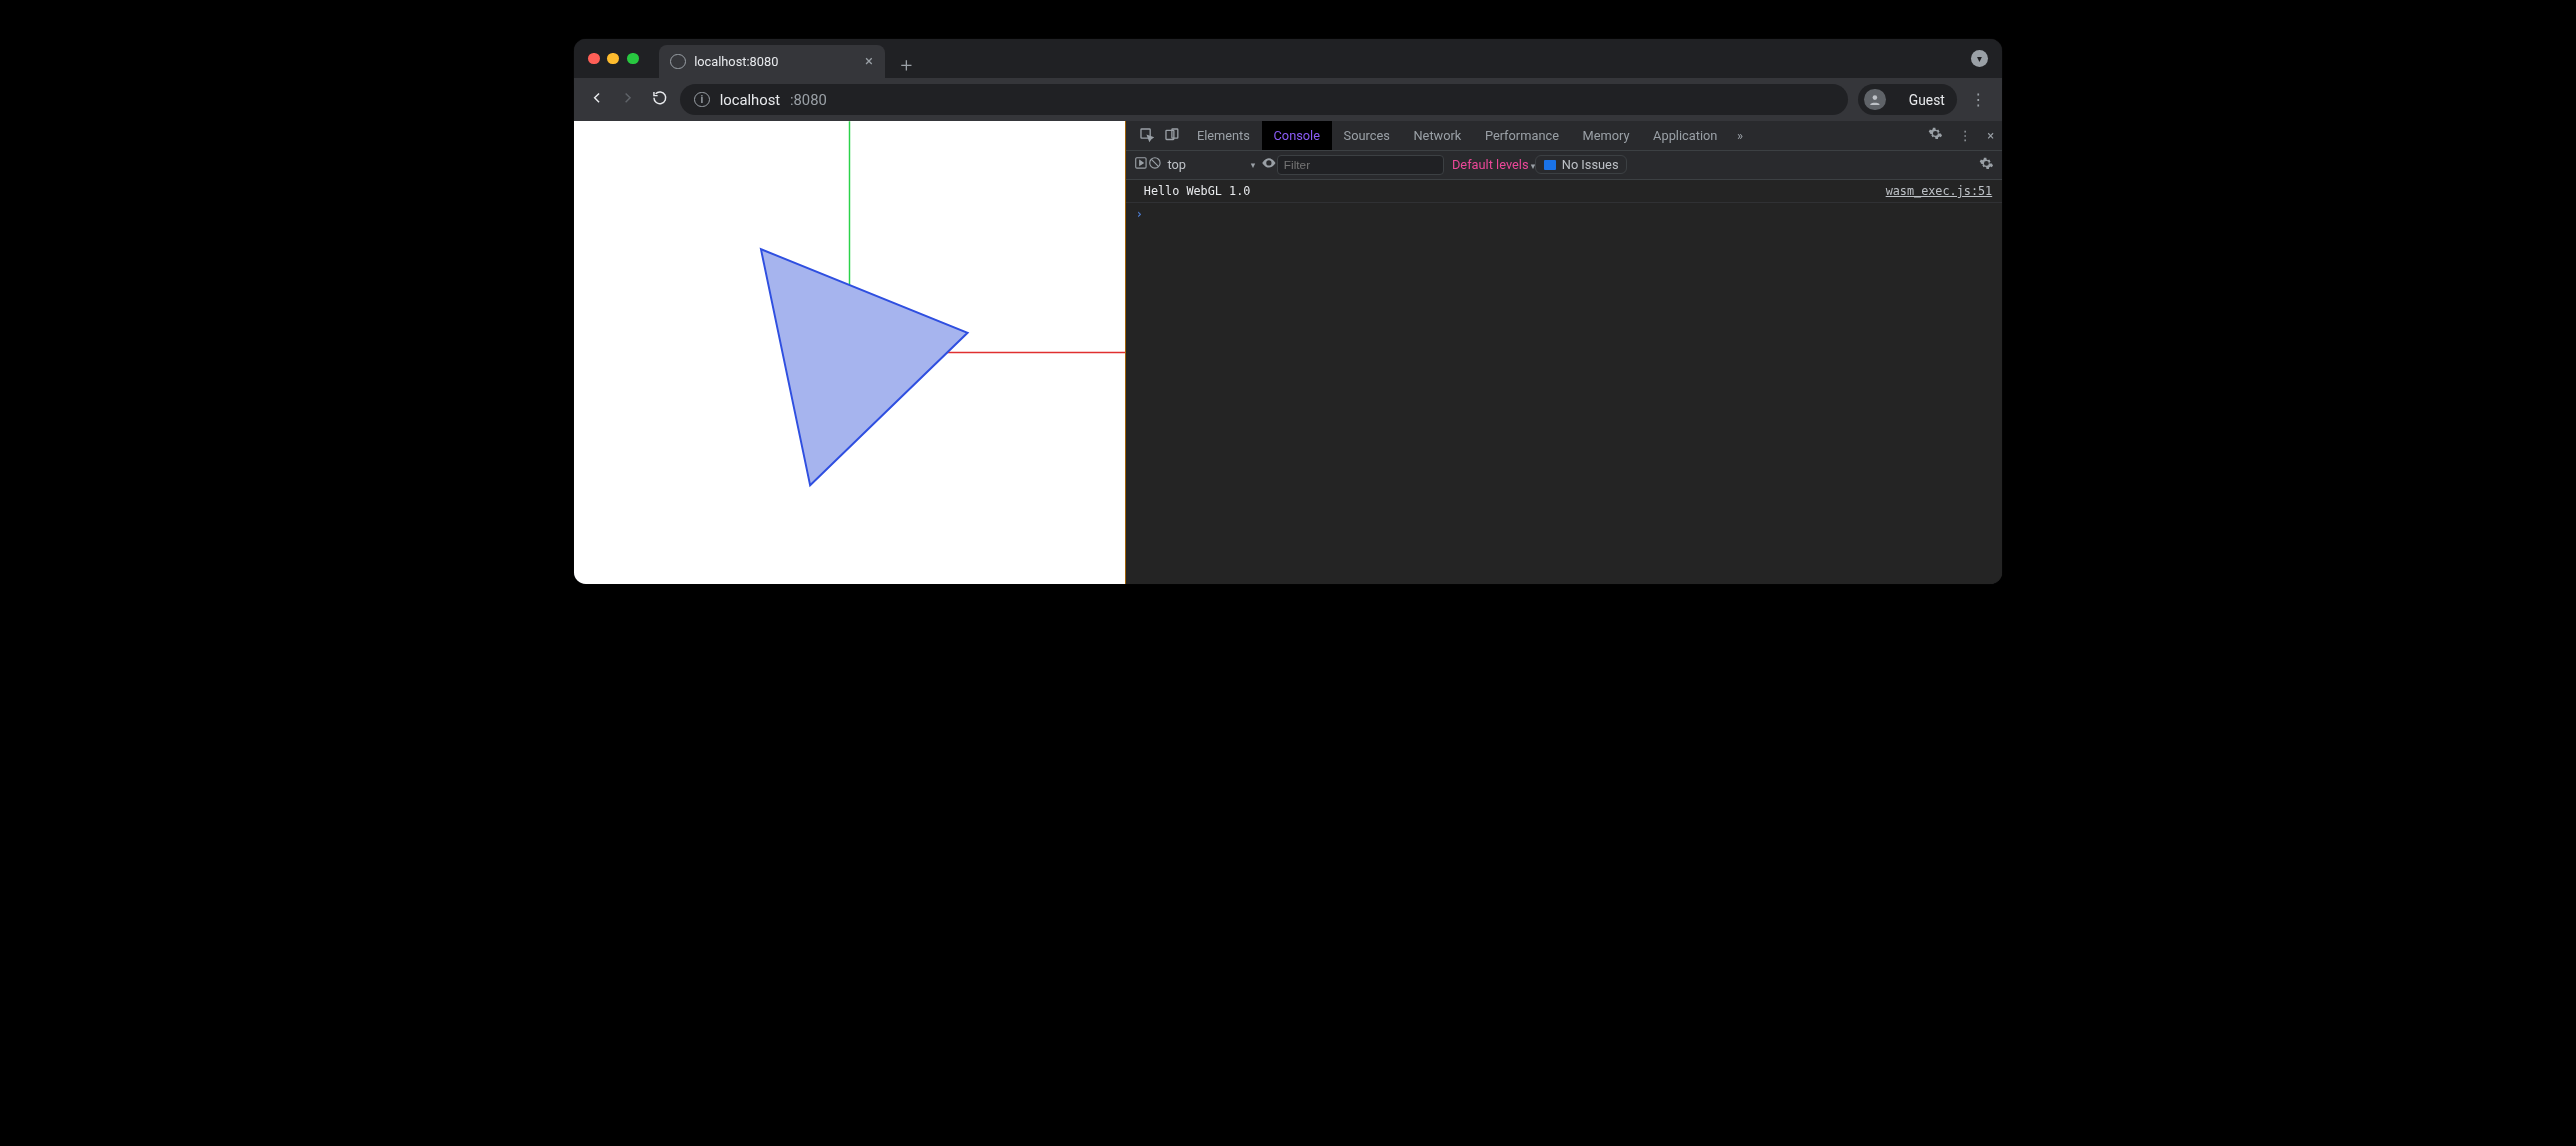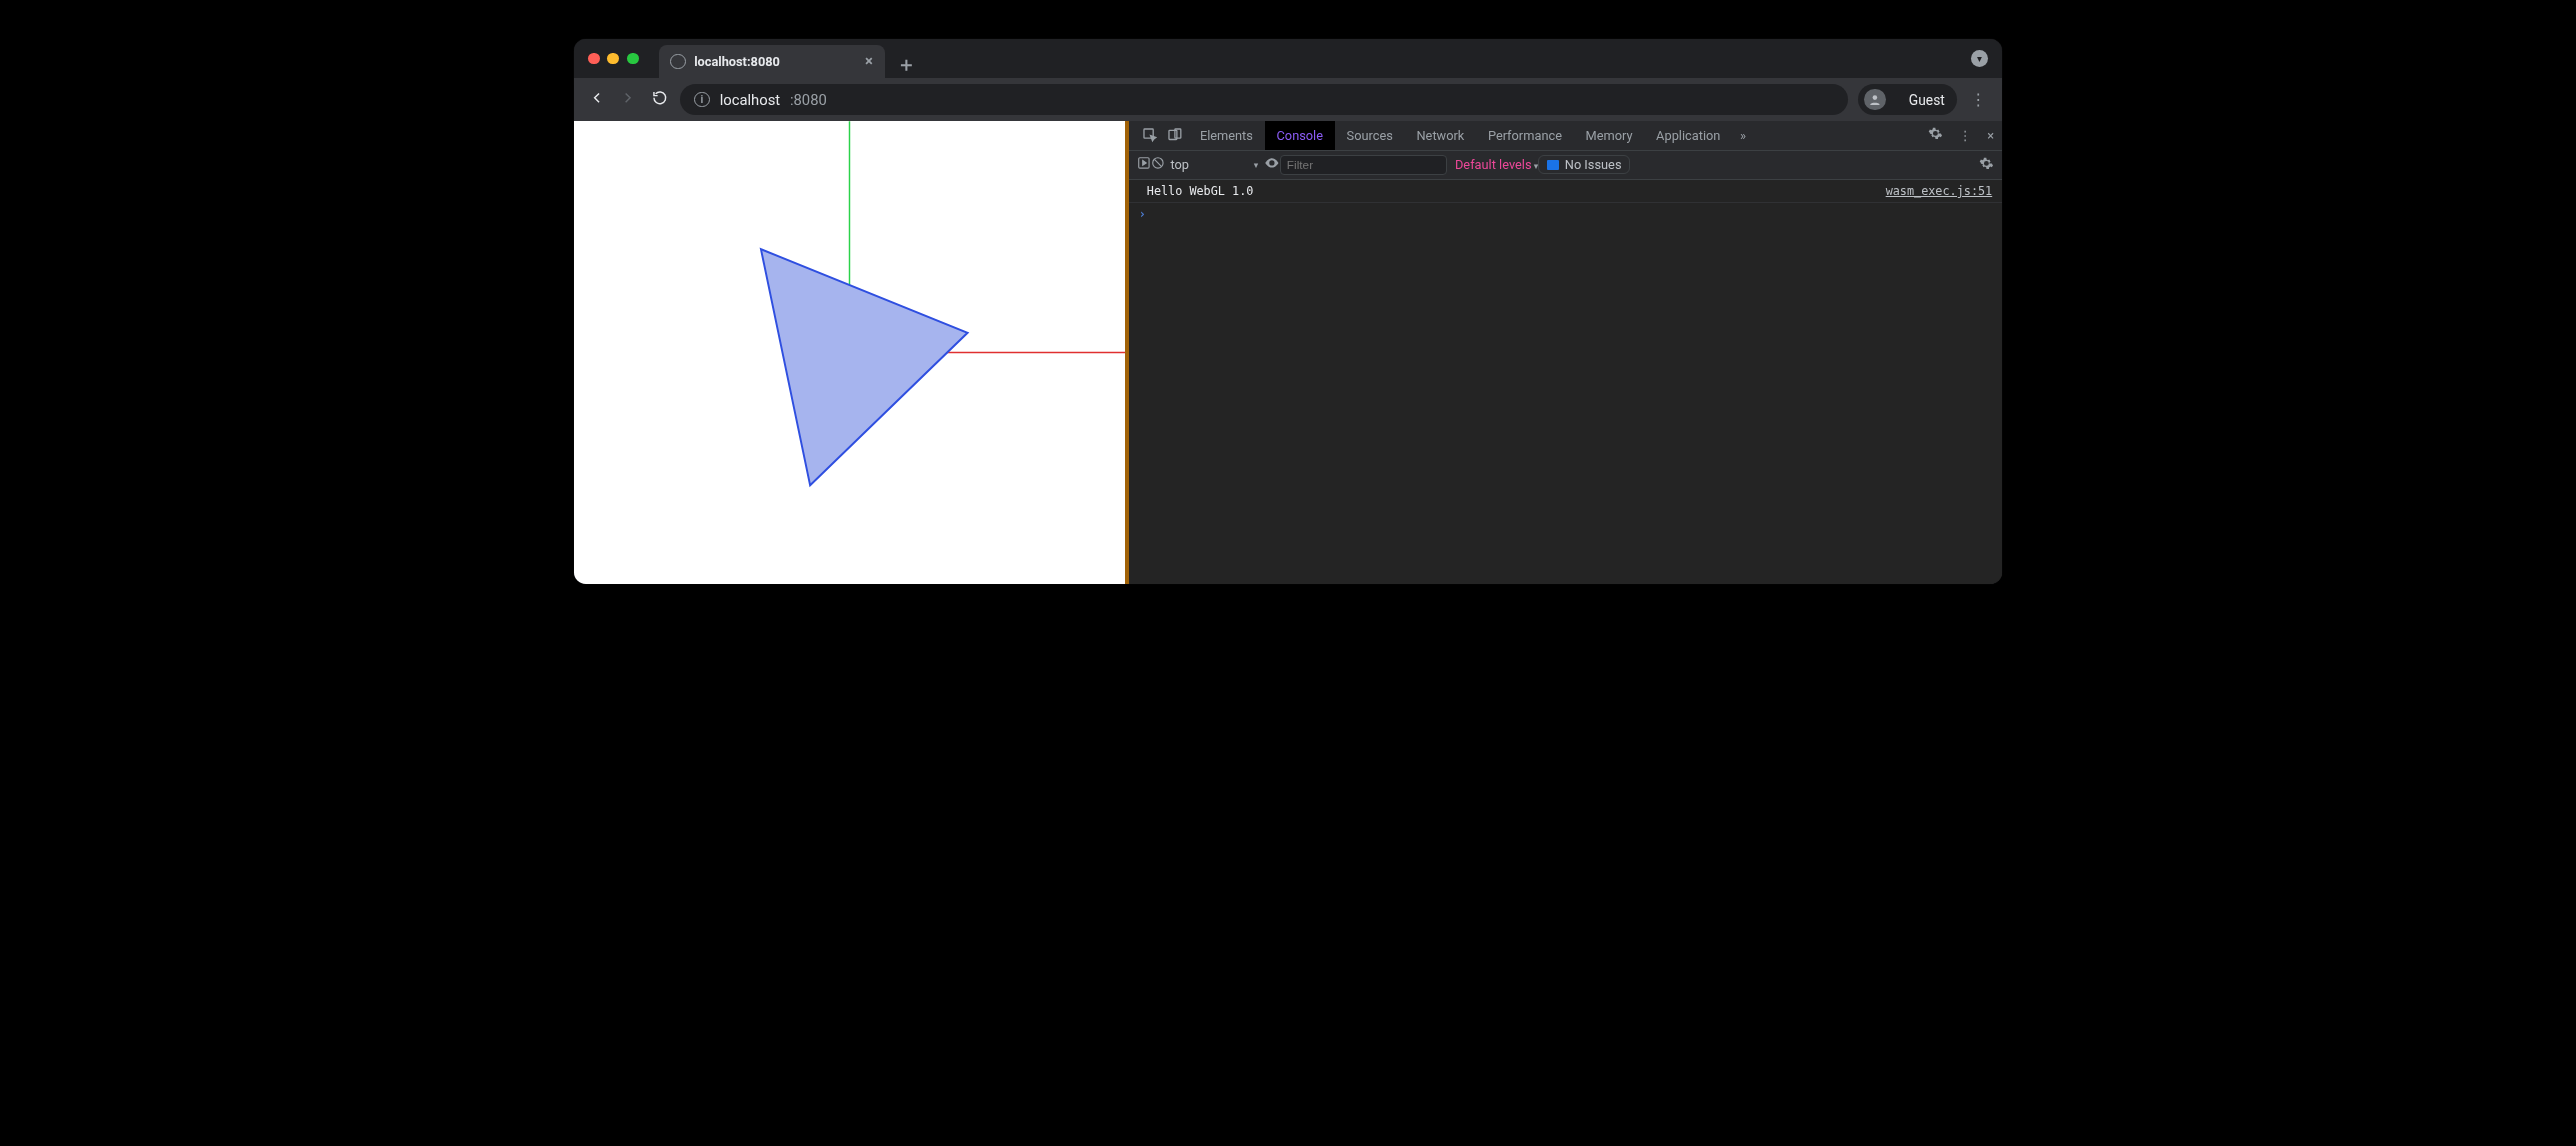--- a/index.html
+++ b/index.html
@@ -24,21 +24,21 @@
     height: 39px;
     padding: 0 13.8px;
     background: #202124;
   }
   .traffic { display: flex; gap: 7.9px; margin-right: 19.7px; }
   .dot { width: 11.8px; height: 11.8px; border-radius: 50%; }
   .dot.red { background:#ff5f57; }
   .dot.yel { background:#febc2e; }
   .dot.grn { background:#28c840; }
 
-  .tabs { display:flex; align-items:flex-end; height:100%; flex:1;font-weight:bold; }
+  .tabs { display:flex; align-items:flex-end; height:100%; flex:1; }
   .tab {
     display:flex; align-items:center; gap:7.9px;
     height: 33px;
     padding: 0 11.8px;
     background:#35363a;
     color:#e8eaed;
     border-radius: 7.9px 7.9px 0 0;
     font-size: 12.8px;
     min-width: 226px;
     position: relative;
@@ -100,21 +100,21 @@
     width: 551px; flex-shrink:0;
     background:#ffffff; position:relative; overflow:hidden;
   }
   .viewport svg { position:absolute; inset:0; width:100%; height:100%; }
 
   .devtools {
     flex:1; display:flex; flex-direction:column;
     background:#242424;
     color:#bdc1c6;
     font-size:12.8px;
-    border-left:4px solid #a16207;
+    border-left:1px solid #a16207;
   }
 
   
   .dt-tabs {
     display:flex; align-items:center;
     height:29.5px;
     border-bottom:1px solid #3c4043;
     background:#292a2d;
     padding-left:7.9px;
   }

